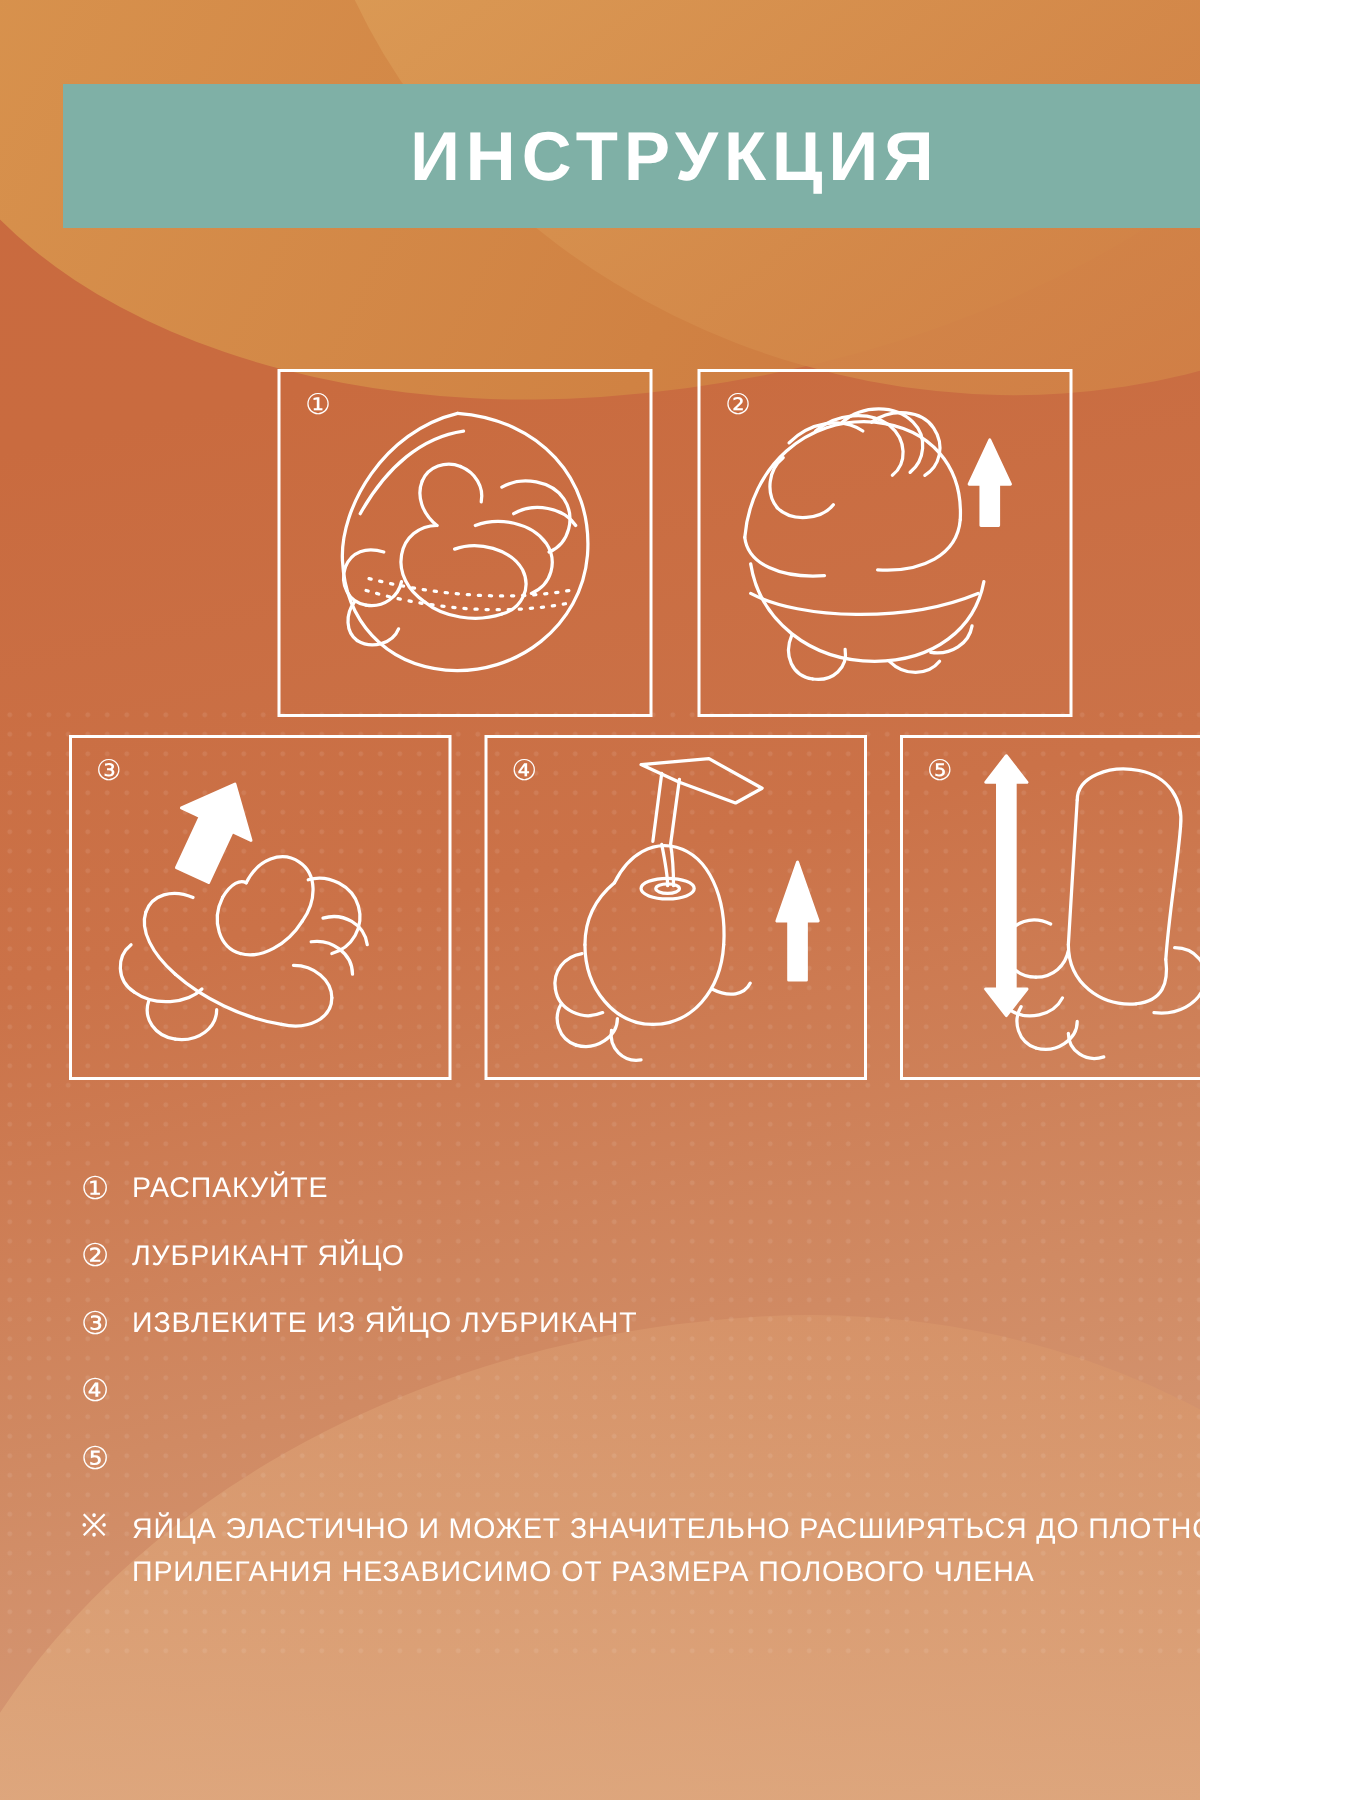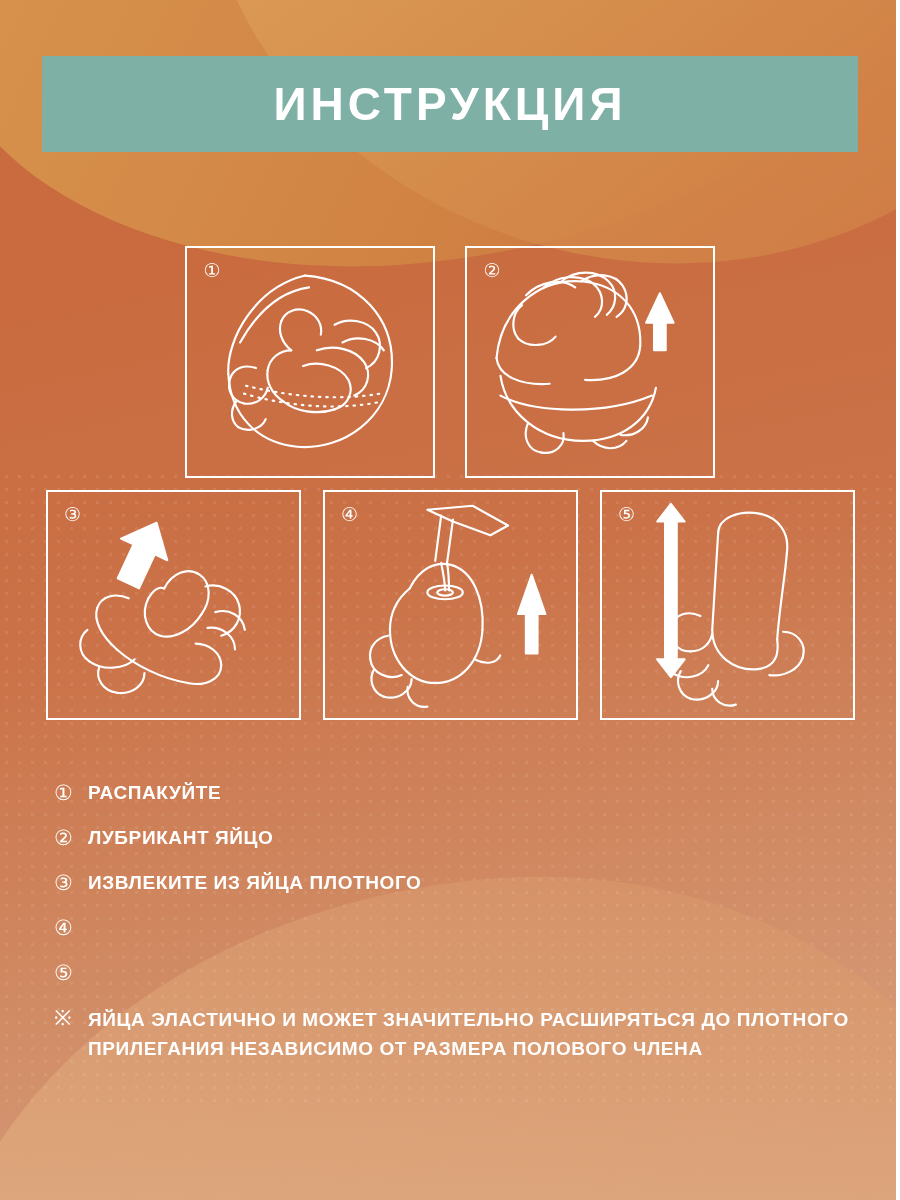--- a/index.html
+++ b/index.html
@@ -5,21 +5,21 @@
   html, body {
     margin: 0;
     padding: 0;
     background: #ffffff;
   }
   body {
     font-family: "Liberation Sans", sans-serif;
   }
   .page {
     position: relative;
-    width: 896px;
+    width: 800px;
     height: 1200px;
     overflow: hidden;
     background: #ef4444;
   }
   
   .bg-base {
     position: absolute;
     inset: 0;
     background: linear-gradient(168deg, #c96a3f 0%, #c96b3f 22%, #cb7248 48%, #d08a63 72%, #d9a383 100%);
   }
@@ -136,21 +136,21 @@
   .step .marker {
     color: #ffffff;
     font-size: 21px;
     width: 34px;
     flex: 0 0 34px;
     line-height: 26px;
   }
   .step .text {
     color: #ffffff;
     font-size: 19px;
-    font-weight: bold;
+    font-weight: normal;
     letter-spacing: .6px;
     line-height: 26px;
   }
   .note { margin-top: 6px; }
   .note .text { line-height: 29px; }
 </style>
 </head>
 <body>
 
 <div class="page">
@@ -309,21 +309,21 @@
       <div class="text">РАСПАКУЙТЕ</div>
     </div>
 
     <div class="step">
       <div class="marker">②</div>
       <div class="text">ЛУБРИКАНТ ЯЙЦО</div>
     </div>
 
     <div class="step">
       <div class="marker">③</div>
-      <div class="text"> ИЗВЛЕКИТЕ ИЗ ЯЙЦА ПЛОТНОГО</div>
+      <div class="text"> ИЗВЛЕКИТЕ ИЗ ЯЙЦО ЛУБРИКАНТ</div>
     </div>
 
     <div class="step">
       <div class="marker">④</div>
     </div>
 
     <div class="step">
       <div class="marker">⑤</div>
     </div>
 

